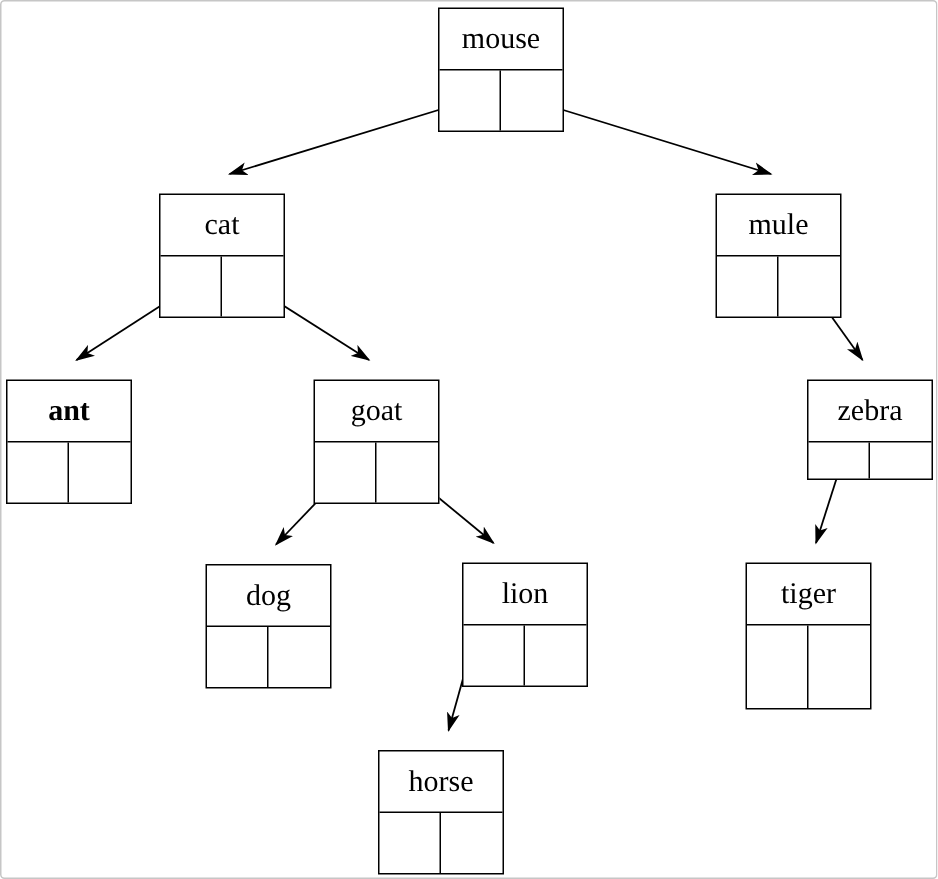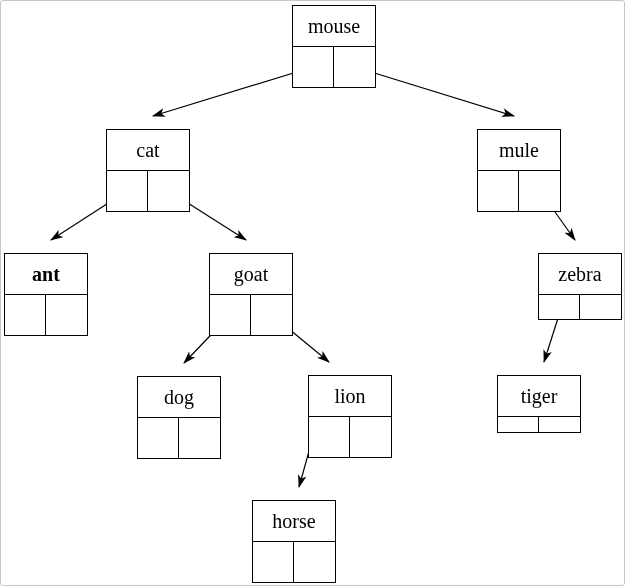--- a/index.html
+++ b/index.html
@@ -114,21 +114,21 @@
         <div class="cell-right"></div>
       </div>
     </div>
     <div class="node" style="left: 291px; top: 374px; width: 84px; height: 83px; margin-left: 16px;">
       <div class="label">lion</div>
       <div class="cells">
         <div class="cell-left"></div>
         <div class="cell-right"></div>
       </div>
     </div>
-    <div class="node" style="left: 496px; top: 374px; width: 84px; height: 58px;">
+    <div class="node" style="left: 496px; top: 374px; width: 84px; height: 98px;">
       <div class="label">tiger</div>
       <div class="cells">
         <div class="cell-left"></div>
         <div class="cell-right"></div>
       </div>
     </div>
     <div class="node" style="left: 251px; top: 499px; width: 84px; height: 83px; text-align: right;">
       <div class="label">horse</div>
       <div class="cells">
         <div class="cell-left"></div>

